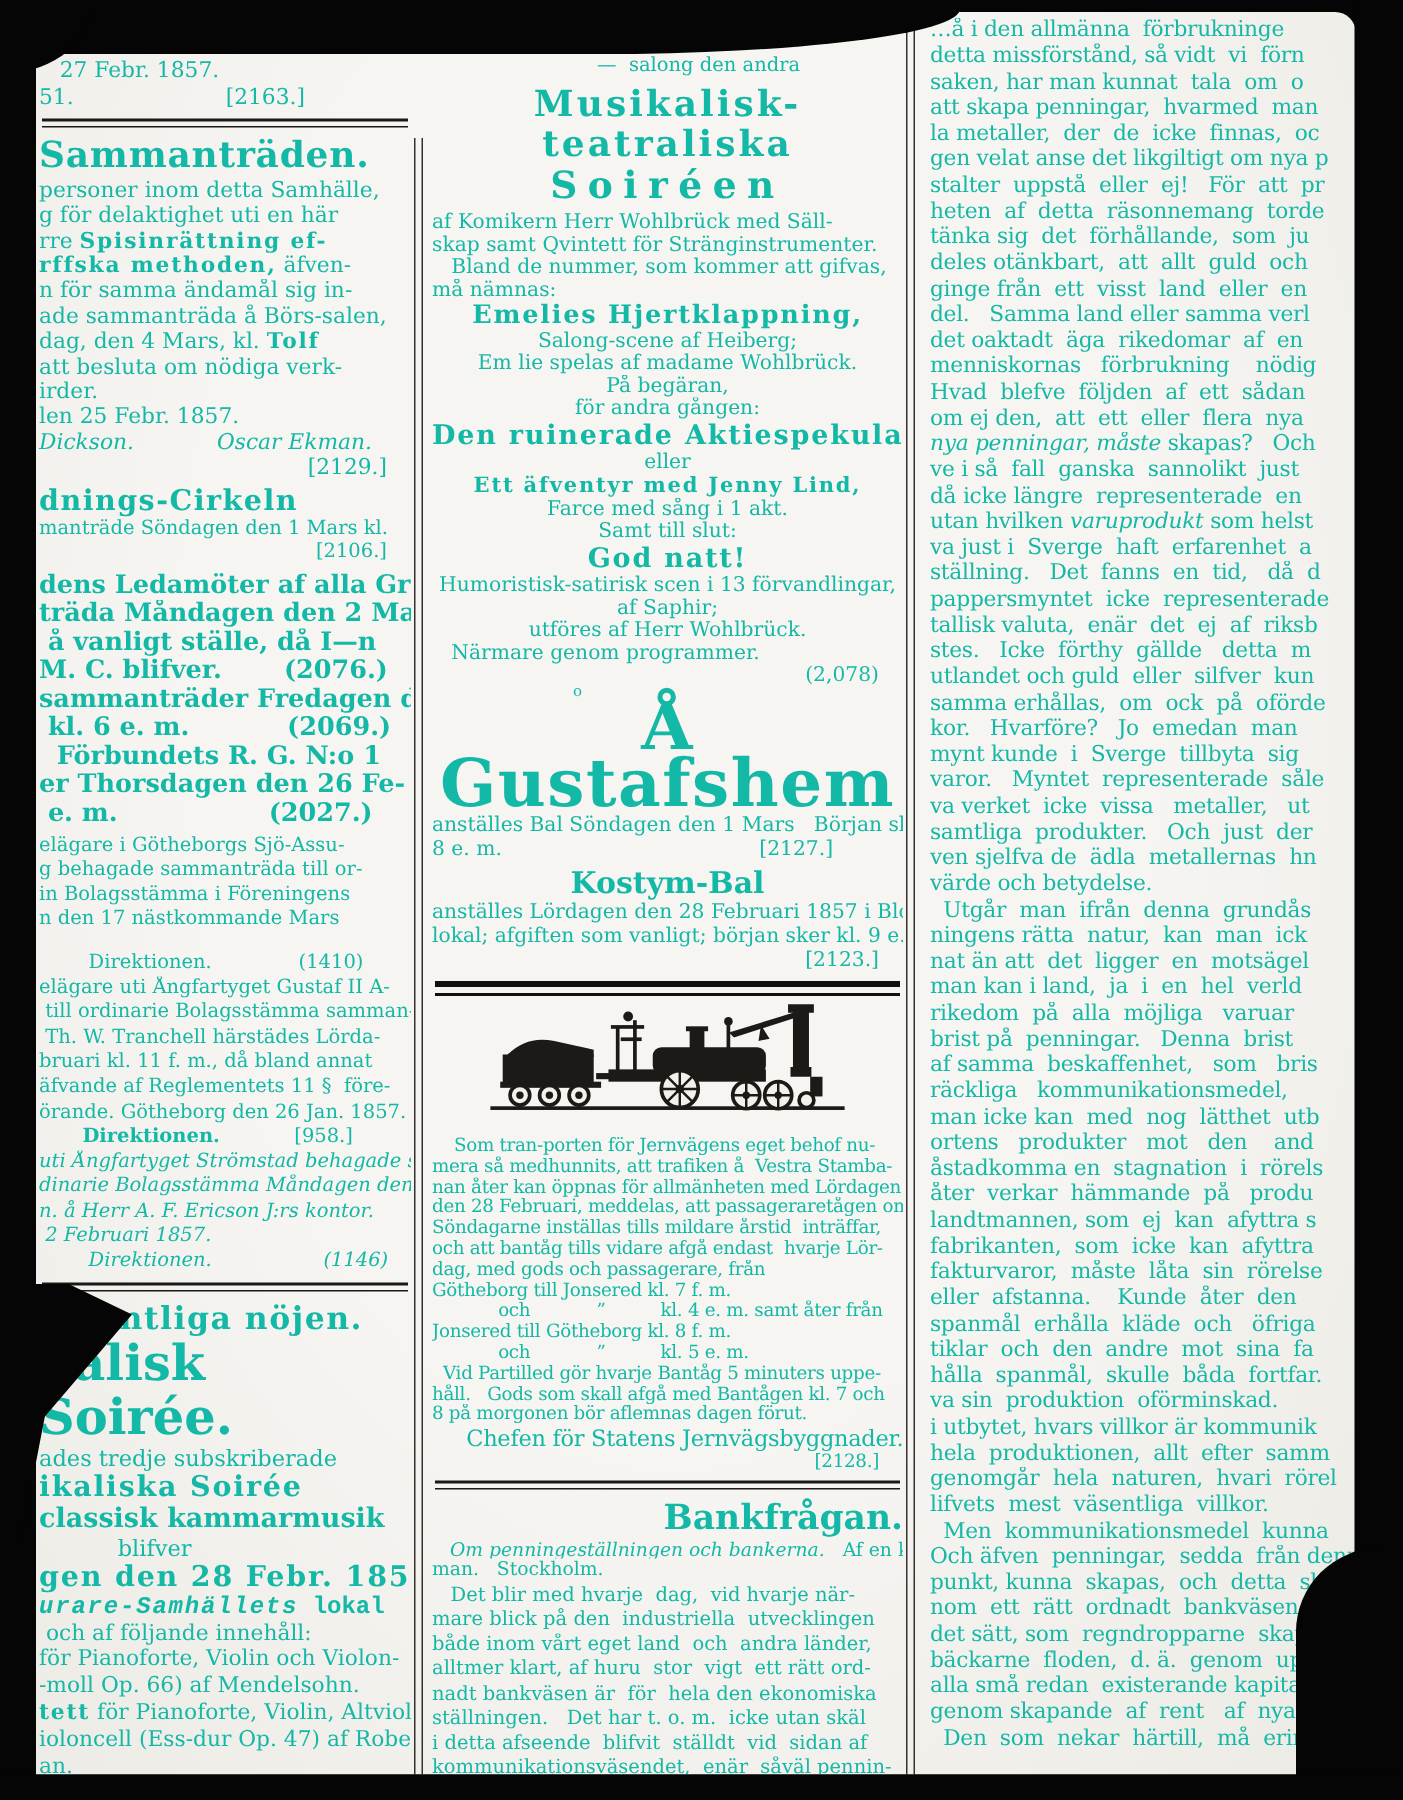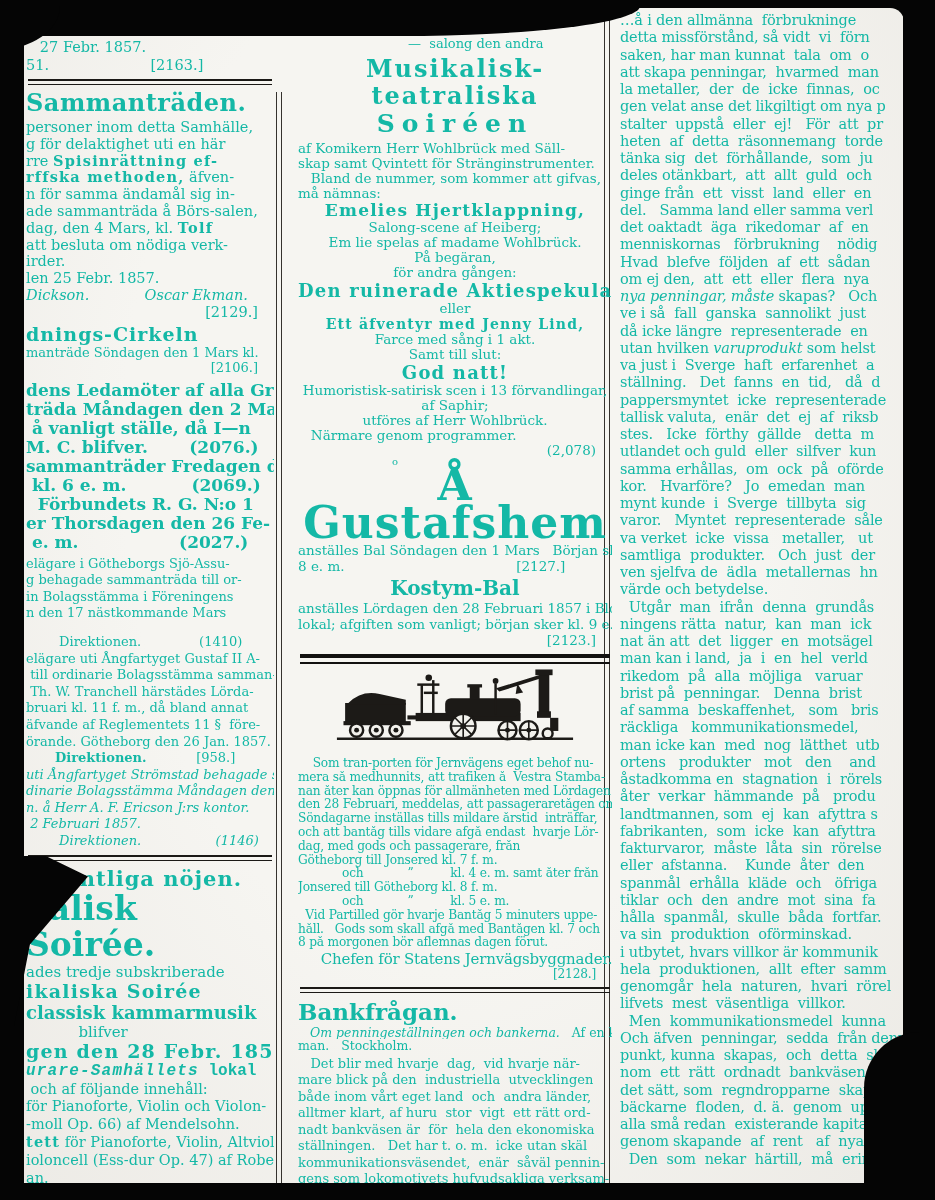--- a/index.html
+++ b/index.html
@@ -3,21 +3,21 @@
 <meta charset="utf-8">
 <style>
   html,body{margin:0;padding:0;background:#000;}
   body{width:935px;height:1200px;overflow:hidden;font-family:"DejaVu Serif",serif;}
   #stage{position:absolute;left:0;top:0;width:935px;height:1200px;background:#050505;}
   #paper{position:absolute;left:24px;top:8px;width:880px;height:1175px;
     background:radial-gradient(ellipse at 48% 38%, #f6f5f1 50%, #eceae5 100%);
     border-radius:26px 14px 0 0;}
   .col{position:absolute;overflow:hidden;color:#14b8a6;z-index:2;}
   #col-left{left:26px;top:34px;width:248px;height:1149px;}
-  #col-mid{left:298px;top:28px;width:314px;height:1155px;}
+  #col-mid{left:288px;top:28px;width:314px;height:1155px;}
   #col-right{left:614px;top:10px;width:290px;height:1173px;}
   .vdiv{position:absolute;width:4px;border-left:1.5px solid #35322e;border-right:1.5px solid #35322e;z-index:2;}
   #vdiv-1{left:276px;top:92px;height:1091px;}
   #vdiv-2{left:604px;top:12px;height:1171px;}
   .hrule{height:3px;border-top:2.5px solid #1b1916;border-bottom:1.5px solid #1b1916;margin:5px 2px;}
   .hrule-thick{height:4px;border-top:4px solid #121110;border-bottom:2px solid #121110;margin:6px 2px 3px 2px;}
   .ln{white-space:pre;overflow:hidden;}
   .b{font-weight:bold;} .i{font-style:italic;} .c{text-align:center;} .r{text-align:right;padding-right:16px;}
   .sp{letter-spacing:1.2px;font-weight:bold;}
   .gap{height:12px;}
@@ -38,21 +38,21 @@
   
   .m-partial{font-size:13px;line-height:15px;padding-top:8px;padding-left:110px;white-space:pre;}
   .h-mus1{font-size:24px;line-height:27px;font-weight:bold;letter-spacing:2px;text-align:center;margin-top:4px;}
   .h-mus2{font-size:25px;line-height:29px;font-weight:bold;letter-spacing:7px;text-align:center;}
   .ad-lines{font-size:13.5px;line-height:15px;margin-top:3px;}
   .over-o{font-size:10px;line-height:8px;text-align:center;padding-right:120px;}
   .h-gustafshem{font-size:44px;line-height:38px;font-weight:bold;text-align:center;letter-spacing:1px;}
   .bal-lines{font-size:13.5px;line-height:16px;}
   .h-kostym{font-size:20px;line-height:24px;font-weight:bold;text-align:center;margin-top:2px;}
   .rail-lines{font-size:12.2px;line-height:13.8px;letter-spacing:-0.2px;margin-top:4px;}
-  .h-bank{font-size:23px;line-height:28px;font-weight:bold;text-align:left;margin-top:2px;}
+  .h-bank{font-size:23px;line-height:28px;font-weight:bold;text-align:right;margin-top:2px;}
   .byline-lines{font-size:12.5px;line-height:13.5px;}
   .bank-lines{font-size:13px;line-height:16.5px;margin-top:3px;}
   
   .right-lines{font-size:14.5px;line-height:17.25px;letter-spacing:-0.2px;padding-top:2px;padding-left:6px;}
   
   .loco-wrap{text-align:center;margin-top:2px;}
   
   .tear{position:absolute;background:#050505;z-index:5;}
   #tear-top{left:-16px;top:-34px;width:656px;height:70px;border-radius:0 0 240px 0 / 0 0 30px 0;}
   #tear-topleft{left:-12px;top:-20px;width:72px;height:70px;border-radius:0 0 64px 0 / 0 0 44px 0;}
@@ -260,20 +260,21 @@
         <div class="ln"><span class="i">   Om penningeställningen och bankerna.</span><span>   Af en köp-</span></div>
         <div class="ln">man.   Stockholm.</div>
       </div>
     <div class="bank-lines">
         <div class="ln">   Det blir med hvarje  dag,  vid hvarje när-</div>
         <div class="ln">mare blick på den  industriella  utvecklingen</div>
         <div class="ln">både inom vårt eget land  och  andra länder,</div>
         <div class="ln">alltmer klart, af huru  stor  vigt  ett rätt ord-</div>
         <div class="ln">nadt bankväsen är  för  hela den ekonomiska</div>
         <div class="ln">ställningen.   Det har t. o. m.  icke utan skäl</div>
+        <div class="ln">i detta afseende  blifvit  ställdt  vid  sidan af</div>
         <div class="ln">kommunikationsväsendet,  enär  såväl pennin-</div>
         <div class="ln">gens som lokomotivets hufvudsakliga verksam-</div>
         <div class="ln">het torde bestå  uti  att  flytta  den  ena  per-</div>
         <div class="ln">sonens, det ena landets  öfverskott  till annan</div>
       </div>
   </div>
 
   <div class="col" id="col-right">
     <div class="right-lines">
         <div class="ln">…å i den allmänna  förbrukninge</div>

